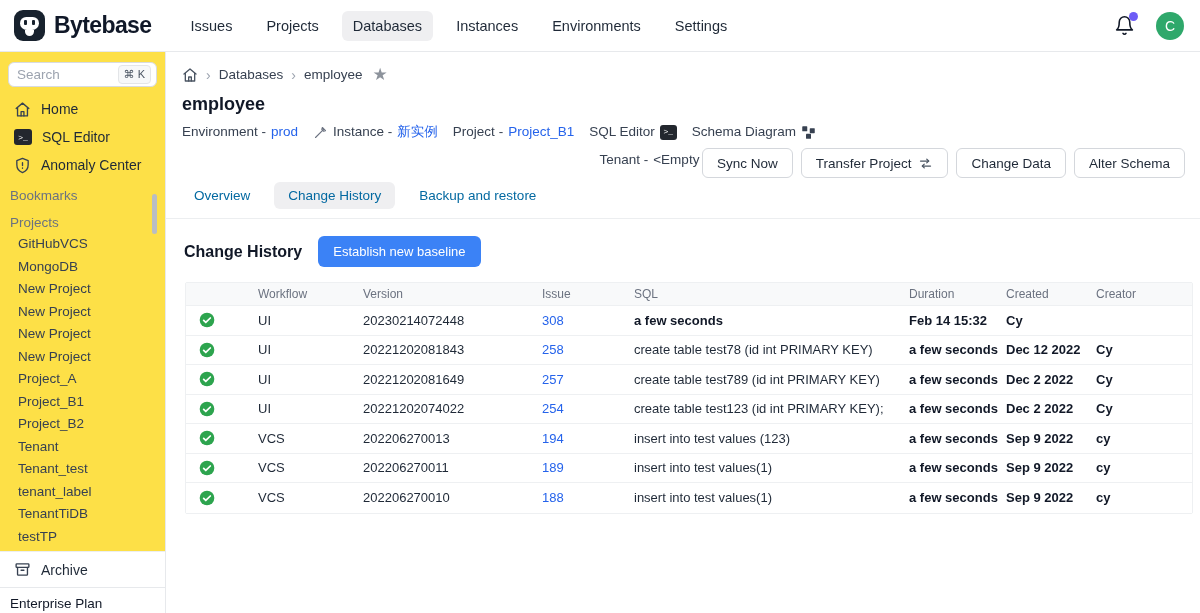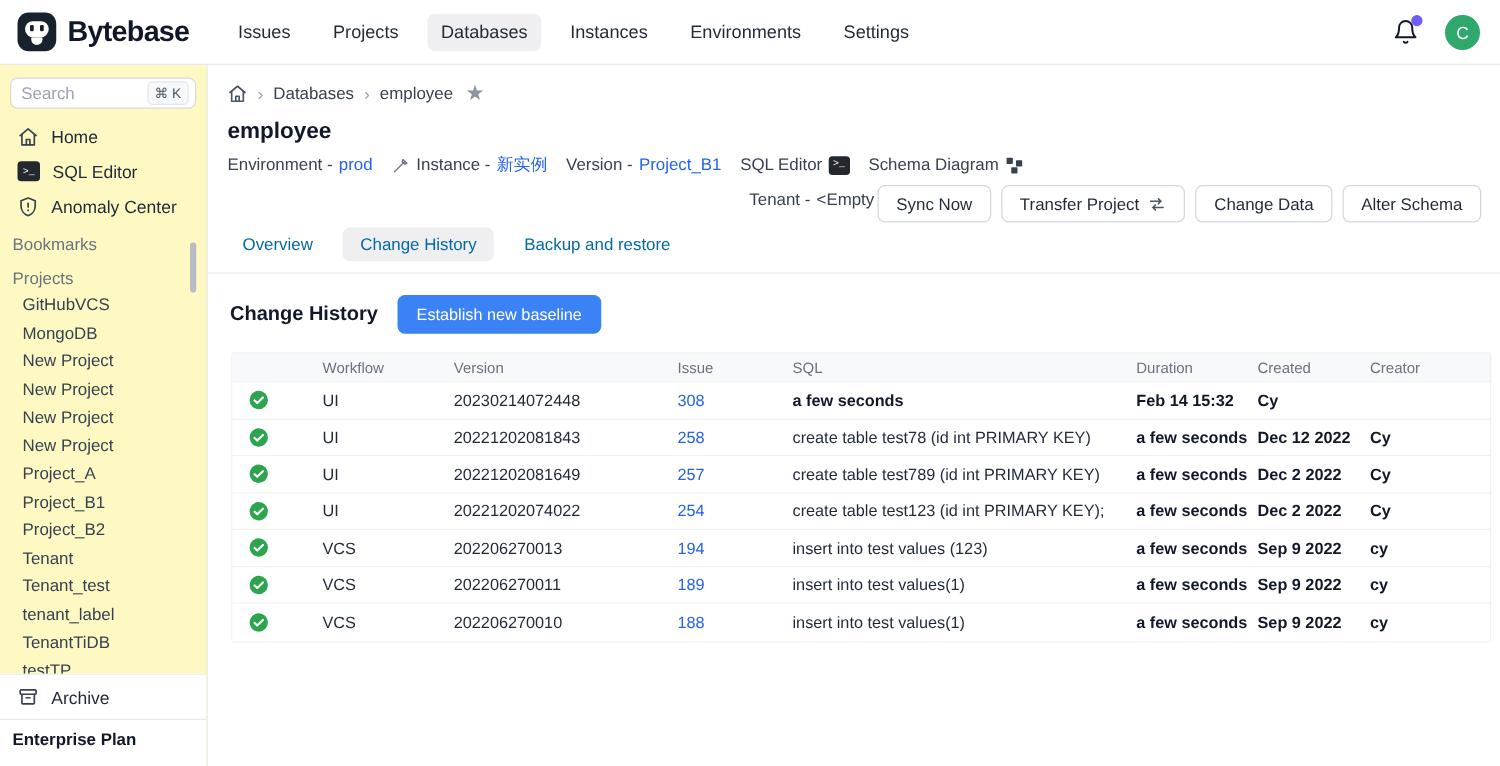--- a/index.html
+++ b/index.html
@@ -20,35 +20,35 @@
   .nav-links { display: flex; align-items: center; gap: 12px; margin-left: 28px; }
   .nav-link { font-size: 14.5px; font-weight: 500; color: #1f2937; padding: 7px 11px; border-radius: 6px; cursor: pointer; white-space: nowrap; }
   .nav-link.active { background: #efeff1; }
   .nav-right { margin-left: auto; display: flex; align-items: center; gap: 20px; padding-right: 16px; }
   .bell-wrap { position: relative; width: 22px; height: 22px; cursor: pointer; }
   .bell-dot { position: absolute; top: -3px; right: -2px; width: 9px; height: 9px; border-radius: 50%; }
   .avatar { width: 28px; height: 28px; border-radius: 50%; color: #fff; font-size: 14px; font-weight: 500;
     display: flex; align-items: center; justify-content: center; cursor: pointer; }
 
   
-  .sidebar { position: fixed; top: 52px; left: 0; width: 166px; bottom: 0; background: #fef9c3;
+  .sidebar { position: fixed; top: 52px; left: 0; width: 166px; bottom: 0; background: #fde047;
     border-right: 1px solid #e7e9ec; font-size: 14px; z-index: 10; }
   .search-box { margin: 10px 8px 8px 8px; height: 25px; border: 1px solid #d8dbe0; border-radius: 6px;
     display: flex; align-items: center; padding: 0 5px 0 8px; background: #fff; cursor: text; }
   .search-ph { color: #9ca3af; font-size: 13.5px; flex: 1; }
   .kbd { font-size: 11px; color: #4b5563; border: 1px solid #e3e5e8; background: #f7f8f9; border-radius: 4px; padding: 2px 5px; white-space: nowrap; }
   .side-item { display: flex; align-items: center; gap: 10px; padding: 6px 14px; height: 28px; cursor: pointer; color: #1f2937; }
   .side-item svg { flex: none; }
   .side-section { color: #6b7280; font-size: 13.5px; padding: 9px 10px 3px 10px; }
   .proj-item { padding: 4px 10px 4px 18px; font-size: 13.5px; color: #374151; line-height: 14.5px; cursor: pointer;
     white-space: nowrap; overflow: hidden; text-overflow: ellipsis; }
   .side-scroll-thumb { position: absolute; right: 8px; top: 142px; width: 5px; height: 40px; background: #b9bdc3; border-radius: 3px; }
   .sidebar-footer { position: absolute; bottom: 0; left: 0; width: 100%; background: #fff; }
   .archive-row { display: flex; align-items: center; gap: 10px; padding: 9px 14px; border-top: 1px solid #eceef0; cursor: pointer; font-size: 14px; }
-  .plan-row { border-top: 1px solid #e7e9ec; padding: 8px 10px 14px 10px; font-size: 13.5px; font-weight: 700; color: #111827; }
+  .plan-row { border-top: 1px solid #e7e9ec; padding: 8px 10px 2px 10px; font-size: 13.5px; font-weight: 400; color: #111827; }
 
   
   .main { position: absolute; top: 52px; left: 166px; width: 1034px; bottom: 0; background: #fff; }
   .breadcrumb { display: flex; align-items: center; gap: 8px; padding: 14px 0 0 16px; font-size: 13.5px; color: #374151; }
   .crumb { cursor: pointer; }
   .crumb-sep { color: #9ca3af; font-size: 14px; }
   .crumb-star { color: #8d939c; font-size: 17px; line-height: 1; cursor: pointer; margin-left: 2px; }
   .page-head { position: relative; padding: 0 16px; }
   .page-title { font-size: 18px; font-weight: 700; color: #111827; margin: 11px 0 7px 0; }
   .meta-line { display: flex; align-items: center; gap: 15px; font-size: 13.5px; color: #374151; line-height: 20px; }
@@ -195,21 +195,21 @@
       </span>
       <span class="meta-group">
         <svg width="15" height="15" viewBox="0 0 24 24" fill="none" stroke="#6b7280" stroke-width="1.8" stroke-linecap="round" stroke-linejoin="round">
             <path d="M4 20 17 7"></path>
             <path d="m15 4 5 5-3 1-3-3 1-3z"></path>
           </svg>
         <span>Instance -</span>
         <span class="meta-link">新实例</span>
       </span>
       <span class="meta-group">
-        <span>Version -</span>
+        <span>Project -</span>
         <span class="meta-link">Project_B1</span>
       </span>
       <span class="meta-group">
         <span>SQL Editor</span>
         <span class="mini-term">&gt;_</span>
       </span>
       <span class="meta-group">
         <span>Schema Diagram</span>
         <svg width="15" height="15" viewBox="0 0 24 24" fill="#374151">
             <rect x="2" y="2" width="8" height="8" rx="1"></rect>

